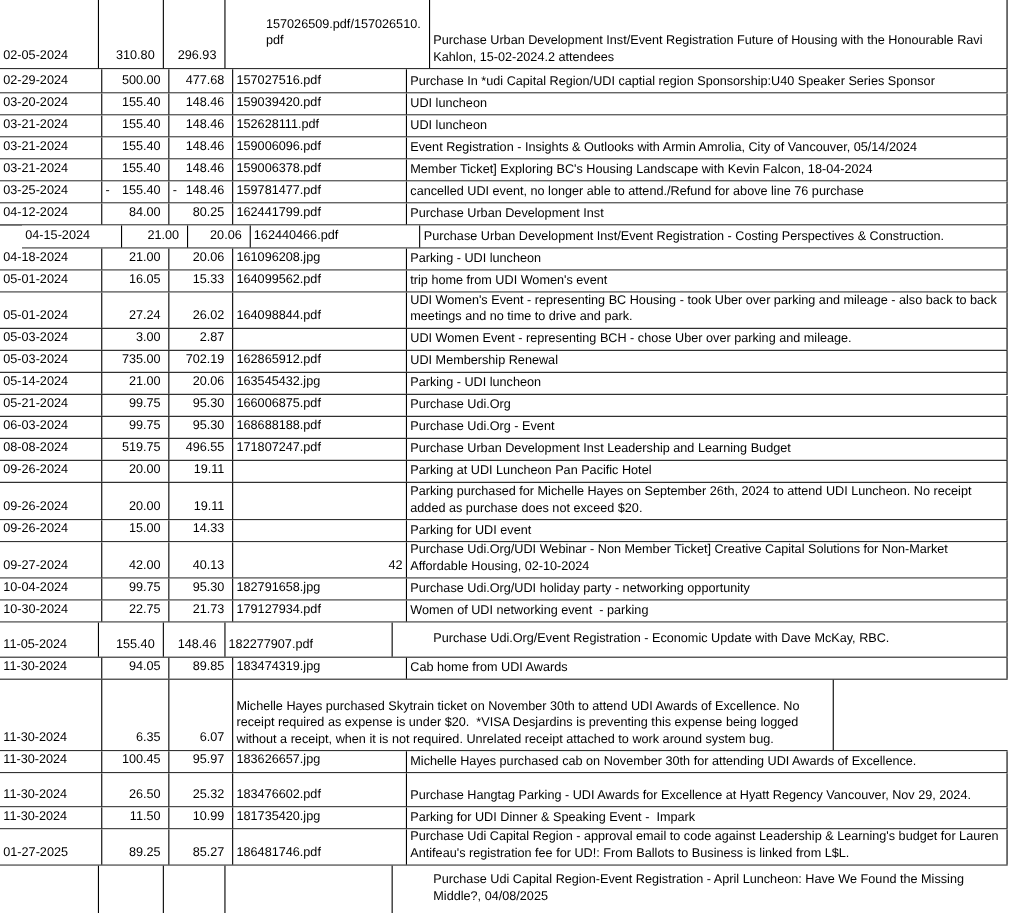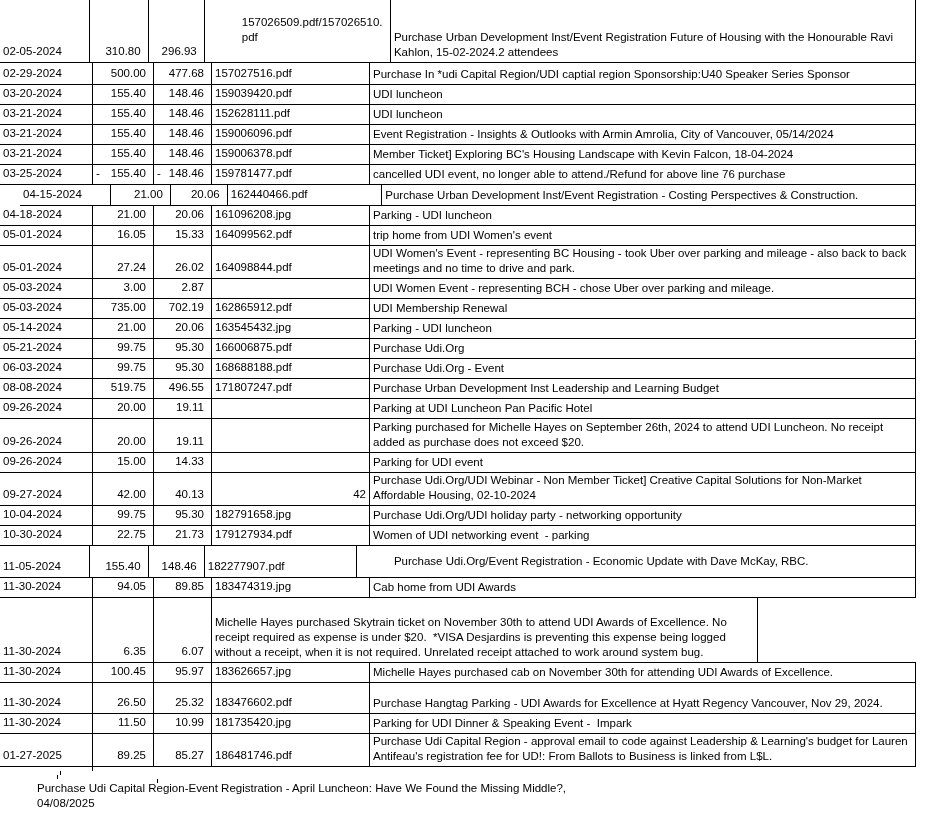--- a/index.html
+++ b/index.html
@@ -8,21 +8,21 @@
     width:928px;height:830px;
     background:#ffffff;
     overflow:hidden;
     font-family:"Liberation Sans", sans-serif;
     font-size:11.5px;
     line-height:15px;
     color:#000;
   }
   #grid{position:absolute;left:0;top:0;width:916px;}
   .row{display:flex;box-sizing:border-box;border-bottom:1px solid #000;background:#fff;}
-  .row.no-bottom{border-bottom:none;flex-direction:column;}
+  .row.no-bottom{border-bottom:none;}
   .c{
     box-sizing:border-box;
     border-right:1px solid #000;
     display:flex;
     align-items:flex-end;      
     overflow:hidden;
     position:relative;
   }
   .c-date{width:93px;padding:1px 2px 3px 3px;}
   .c-amt {width:61px;justify-content:flex-end;padding:1px 7px 3px 2px;}
@@ -166,20 +166,39 @@
       <span class="sign">-</span>
       <span class="txt">148.46</span>
     </div>
     <div class="c c-file">
       <span class="txt">159781477.pdf</span>
     </div>
     <div class="c c-desc">
       <span class="txt">cancelled UDI event, no longer able to attend./Refund for above line 76 purchase</span>
     </div>
   </div>
+      <div class="row" style="height: 20px;">
+    <div class="c c-date">
+      <span class="txt">04-12-2024</span>
+    </div>
+    <div class="c c-amt">
+      <span class="sign"></span>
+      <span class="txt">84.00</span>
+    </div>
+    <div class="c c-net">
+      <span class="sign"></span>
+      <span class="txt">80.25</span>
+    </div>
+    <div class="c c-file">
+      <span class="txt">162441799.pdf</span>
+    </div>
+    <div class="c c-desc">
+      <span class="txt">Purchase Urban Development Inst</span>
+    </div>
+  </div>
       <div class="row" style="height: 21px; margin-left: 20px;">
     <div class="c c-date">
       <span class="txt">04-15-2024</span>
     </div>
     <div class="c c-amt">
       <span class="sign"></span>
       <span class="txt">21.00</span>
     </div>
     <div class="c c-net">
       <span class="sign"></span>

